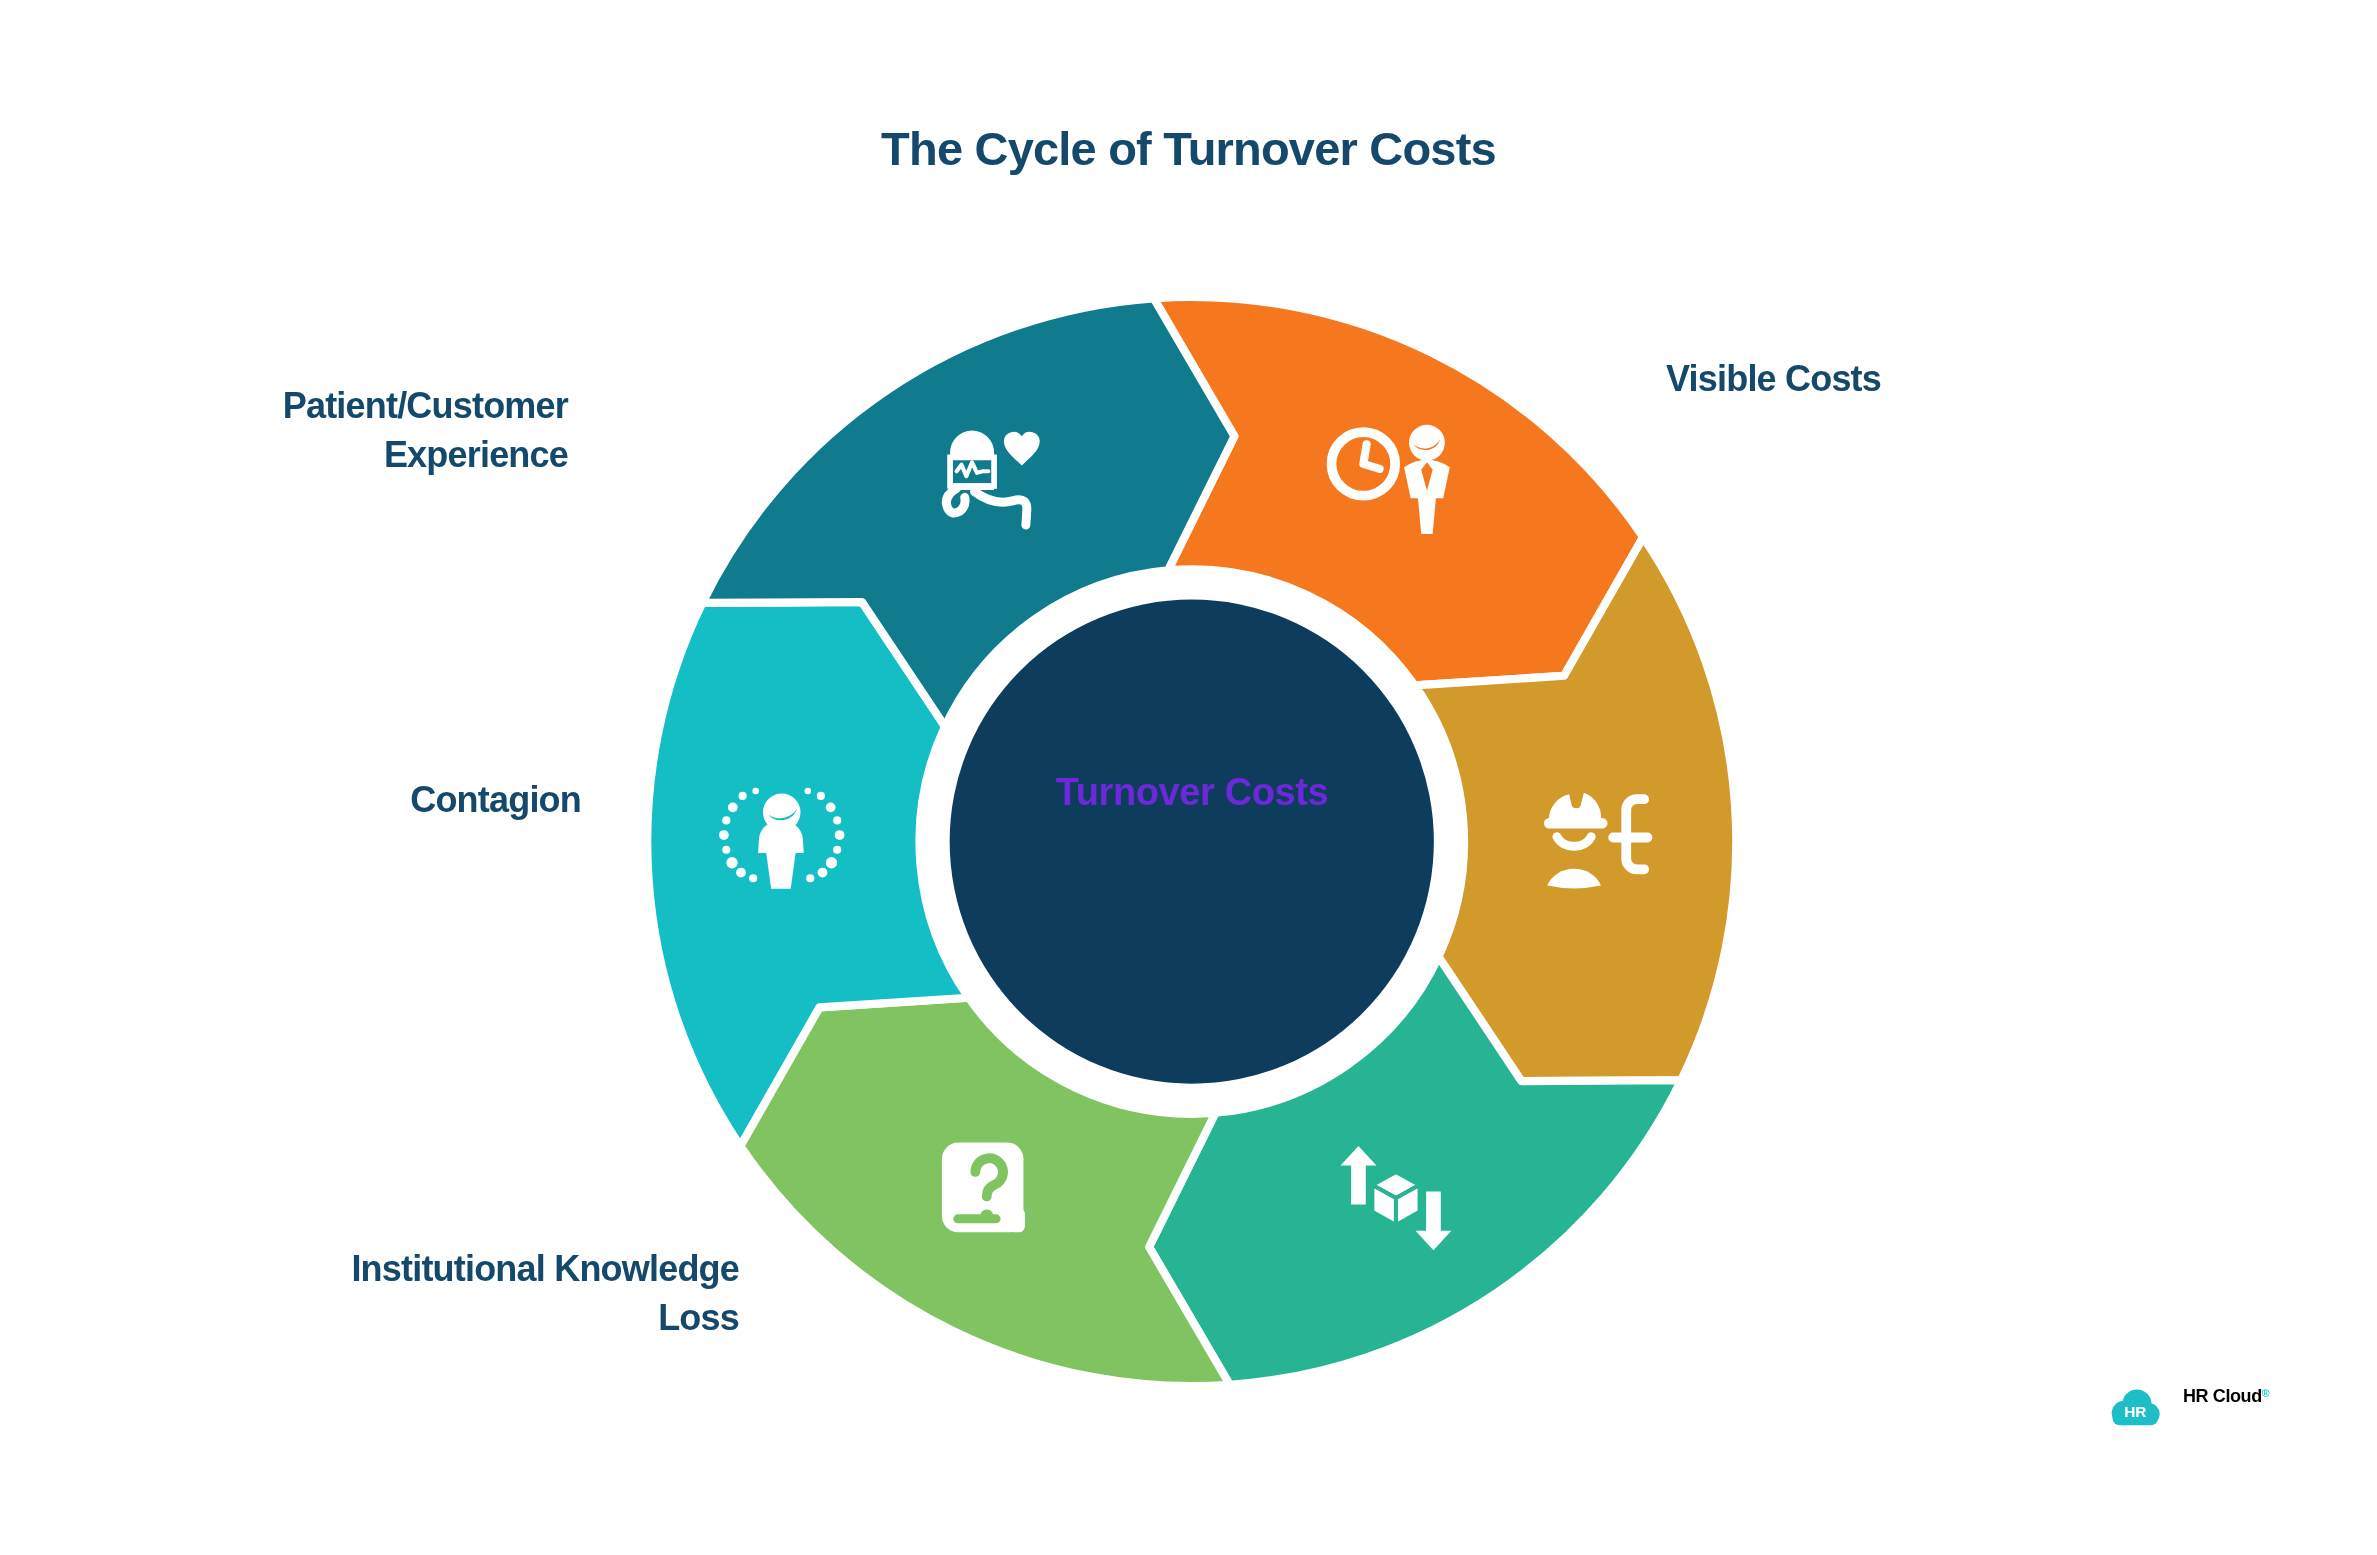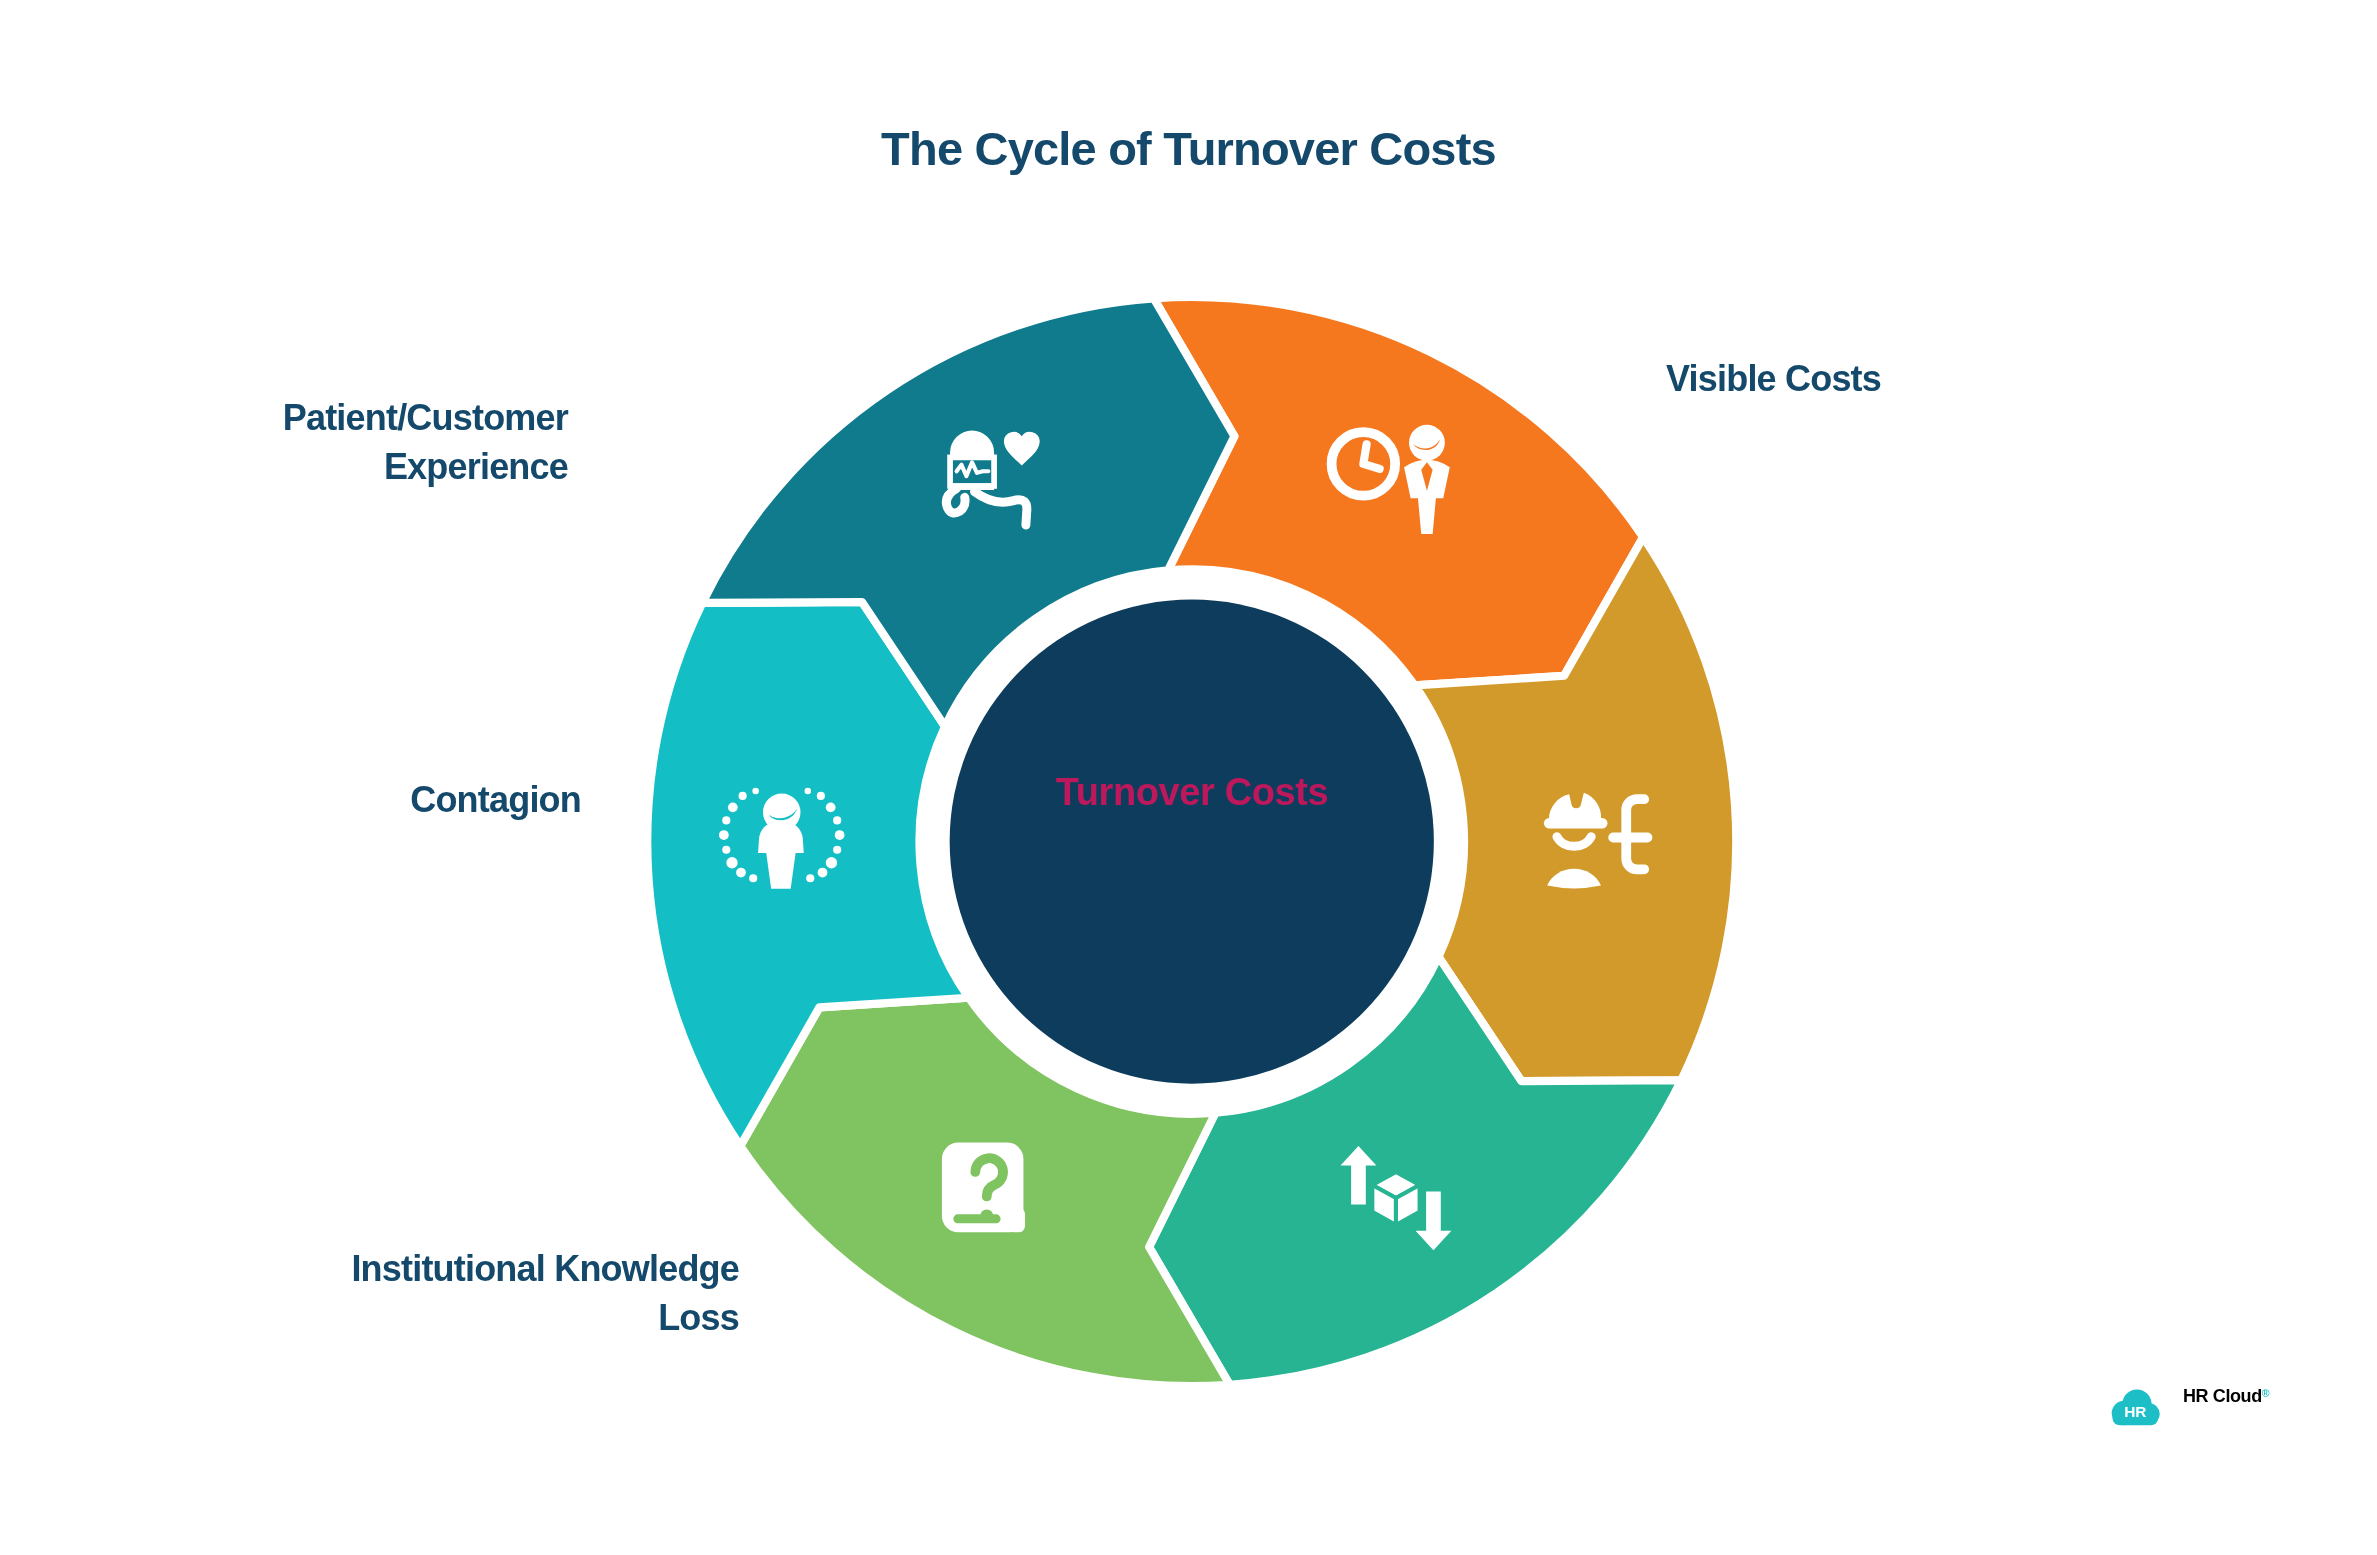--- a/index.html
+++ b/index.html
@@ -5,21 +5,21 @@
   html,body{margin:0;padding:0;background:#ffffff;}
   .canvas{position:relative;width:2377px;height:1491px;background:#ffffff;overflow:hidden;
           font-family:"Liberation Sans", sans-serif;}
   .page-title{position:absolute;left:0;top:121px;width:100%;text-align:center;
               font-size:47px;font-weight:700;letter-spacing:-0.8px;color:#14496C;}
   #wheel-svg{position:absolute;left:0;top:0;}
   .seg-label{position:absolute;font-size:36px;font-weight:700;letter-spacing:-0.8px;
              color:#14496C;line-height:49px;white-space:nowrap;}
   .align-right{text-align:right;}
   .center-label{position:absolute;left:1192px;top:792px;transform:translate(-50%,-50%);
-                color:#be185d;font-size:38px;font-weight:700;letter-spacing:-0.4px;white-space:nowrap;}
+                color:#6d28d9;font-size:38px;font-weight:700;letter-spacing:-0.4px;white-space:nowrap;}
   .logo{position:absolute;left:2106px;top:1386px;display:flex;align-items:flex-start;gap:20px;}
   .logo-text{font-size:18px;font-weight:700;color:#000000;letter-spacing:-0.4px;}
   .logo-tm{font-size:10.6px;font-weight:700;color:#1DBEC6;vertical-align:super;}
 </style>
 </head>
 <body>
 
 <div class="canvas">
 
   <div class="page-title">The Cycle of Turnover Costs</div>
@@ -128,21 +128,21 @@
 
   <div class="seg-label align-right" style="right:1638px;top:1244px;text-align:right;">
     <div>Institutional Knowledge</div>
     <div>Loss</div>
   </div>
 
   <div class="seg-label align-right" style="right:1796px;top:775px;">
     <div>Contagion</div>
   </div>
 
-  <div class="seg-label align-right" style="right:1809px;top:393px;">
+  <div class="seg-label align-right" style="right:1809px;top:381px;">
     <div>Patient/Customer</div>
     <div>Experience</div>
   </div>
 
   <div class="logo">
     <svg width="57" height="46" viewBox="0 0 70 56">
       <g fill="#1DBEC6">
         <circle cx="22" cy="33" r="15"></circle>
         <circle cx="38" cy="22" r="18"></circle>
         <circle cx="53" cy="34" r="13"></circle>

